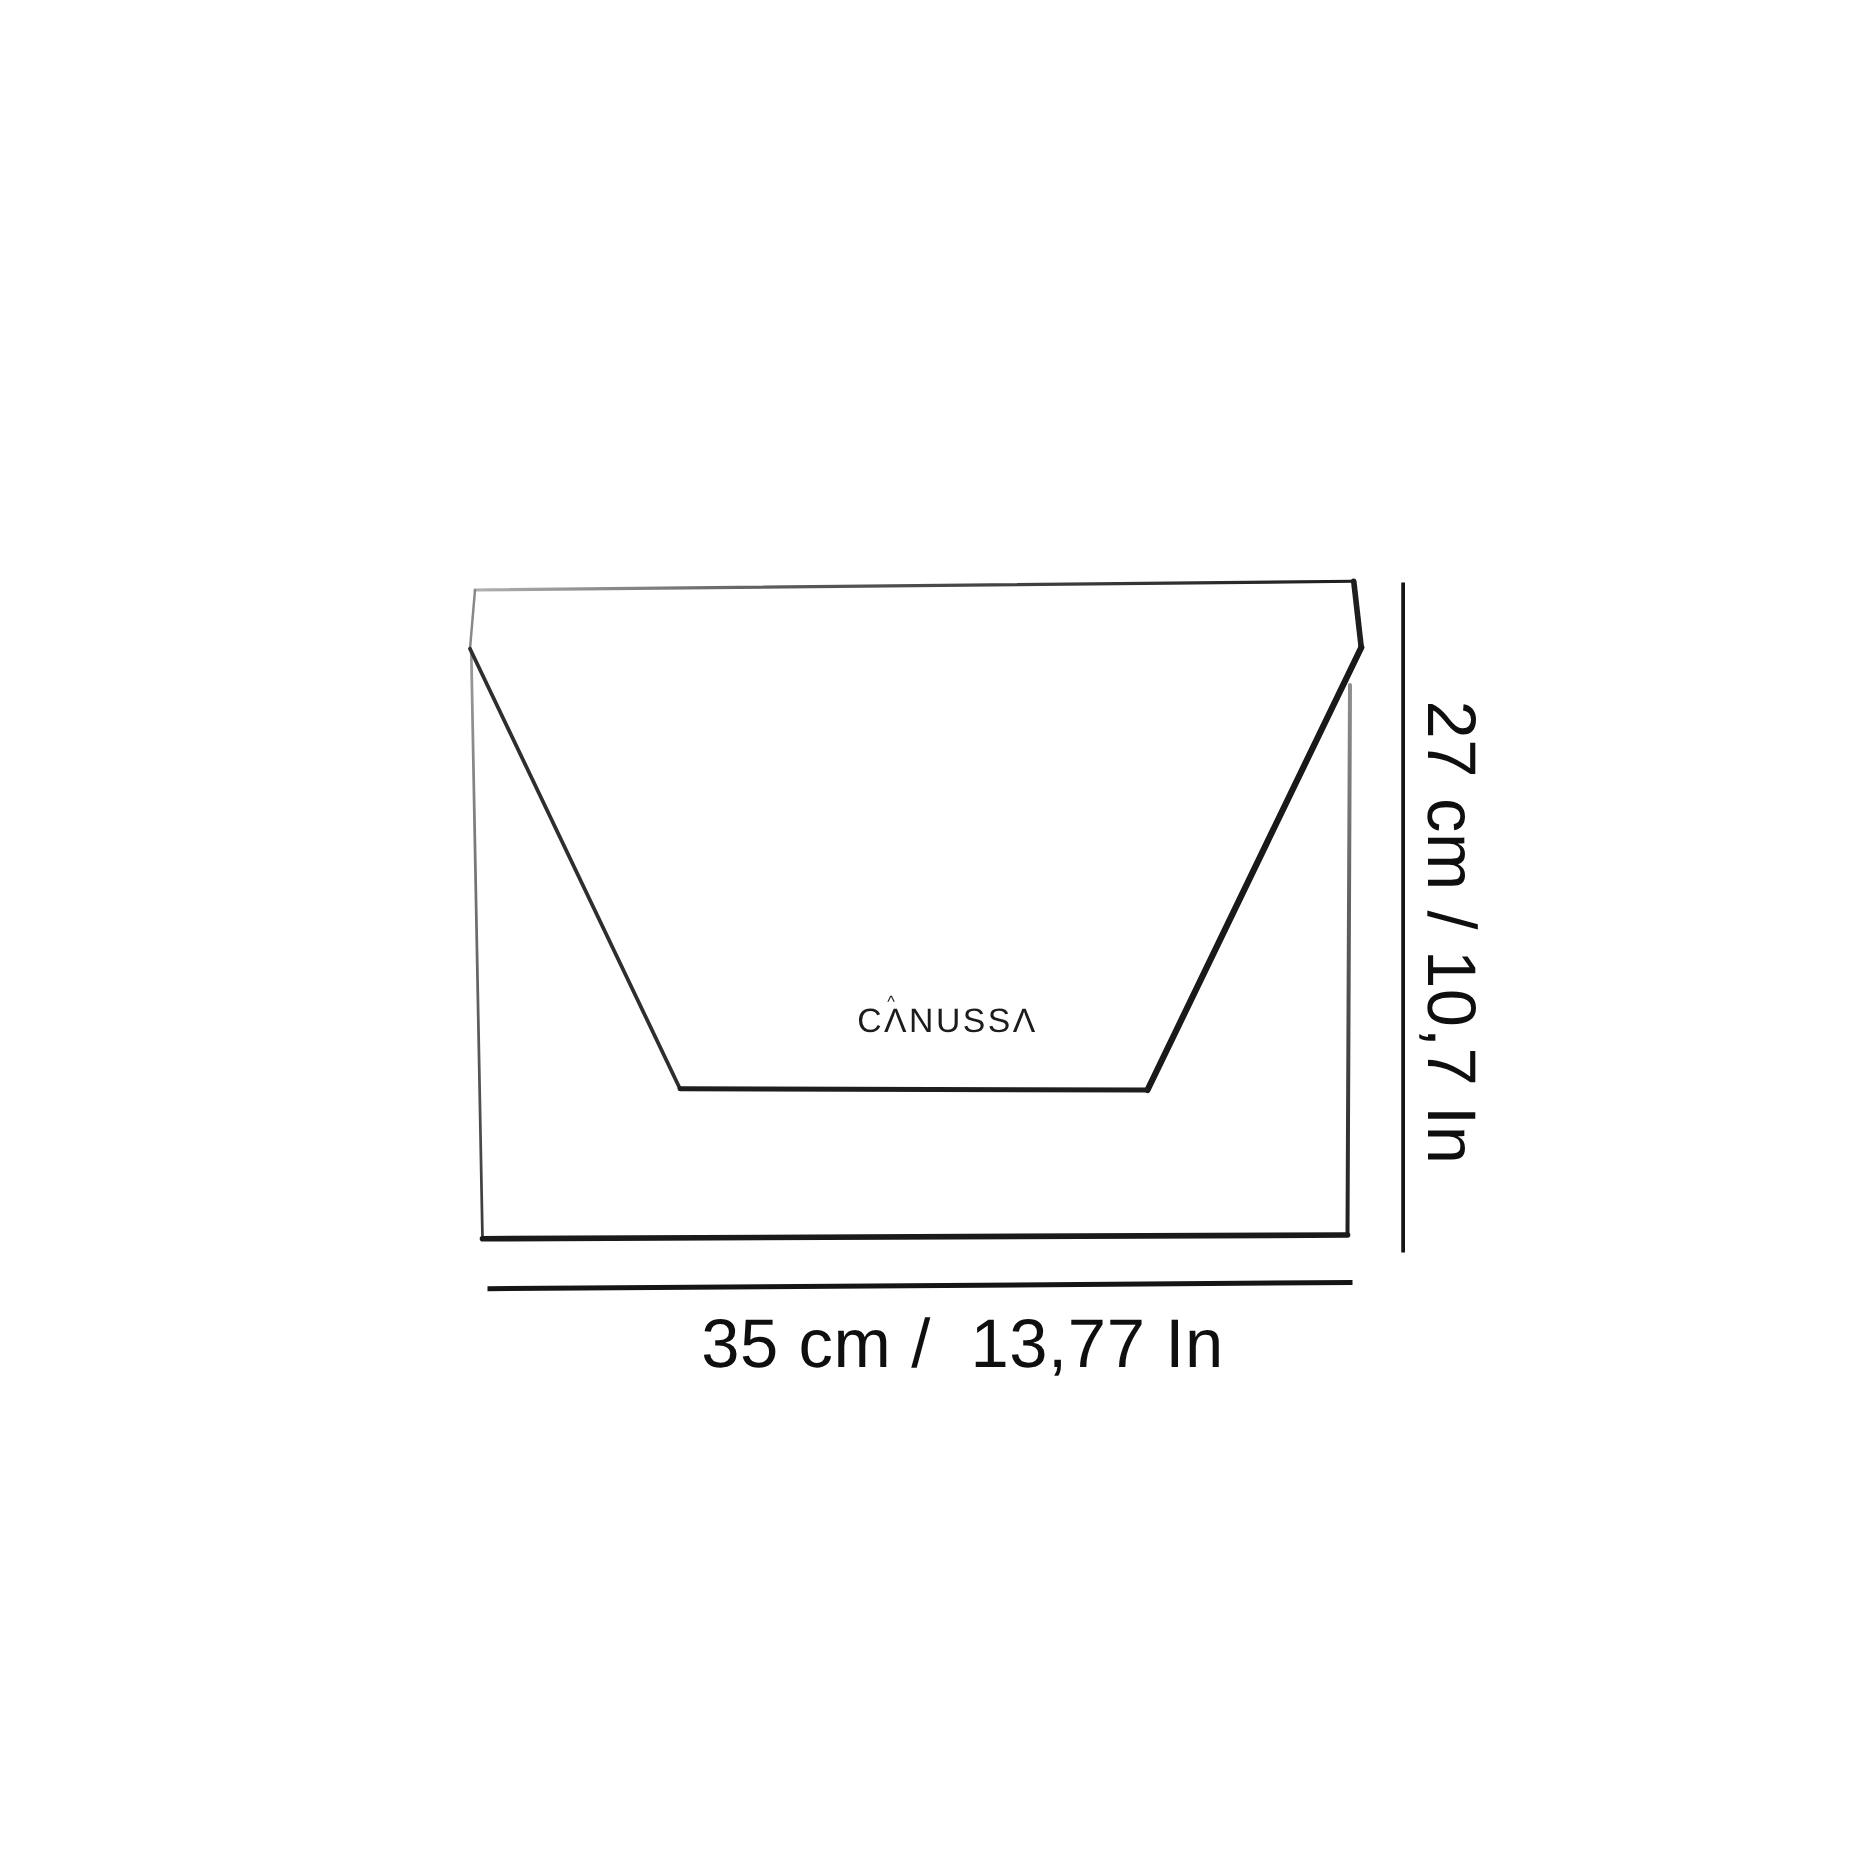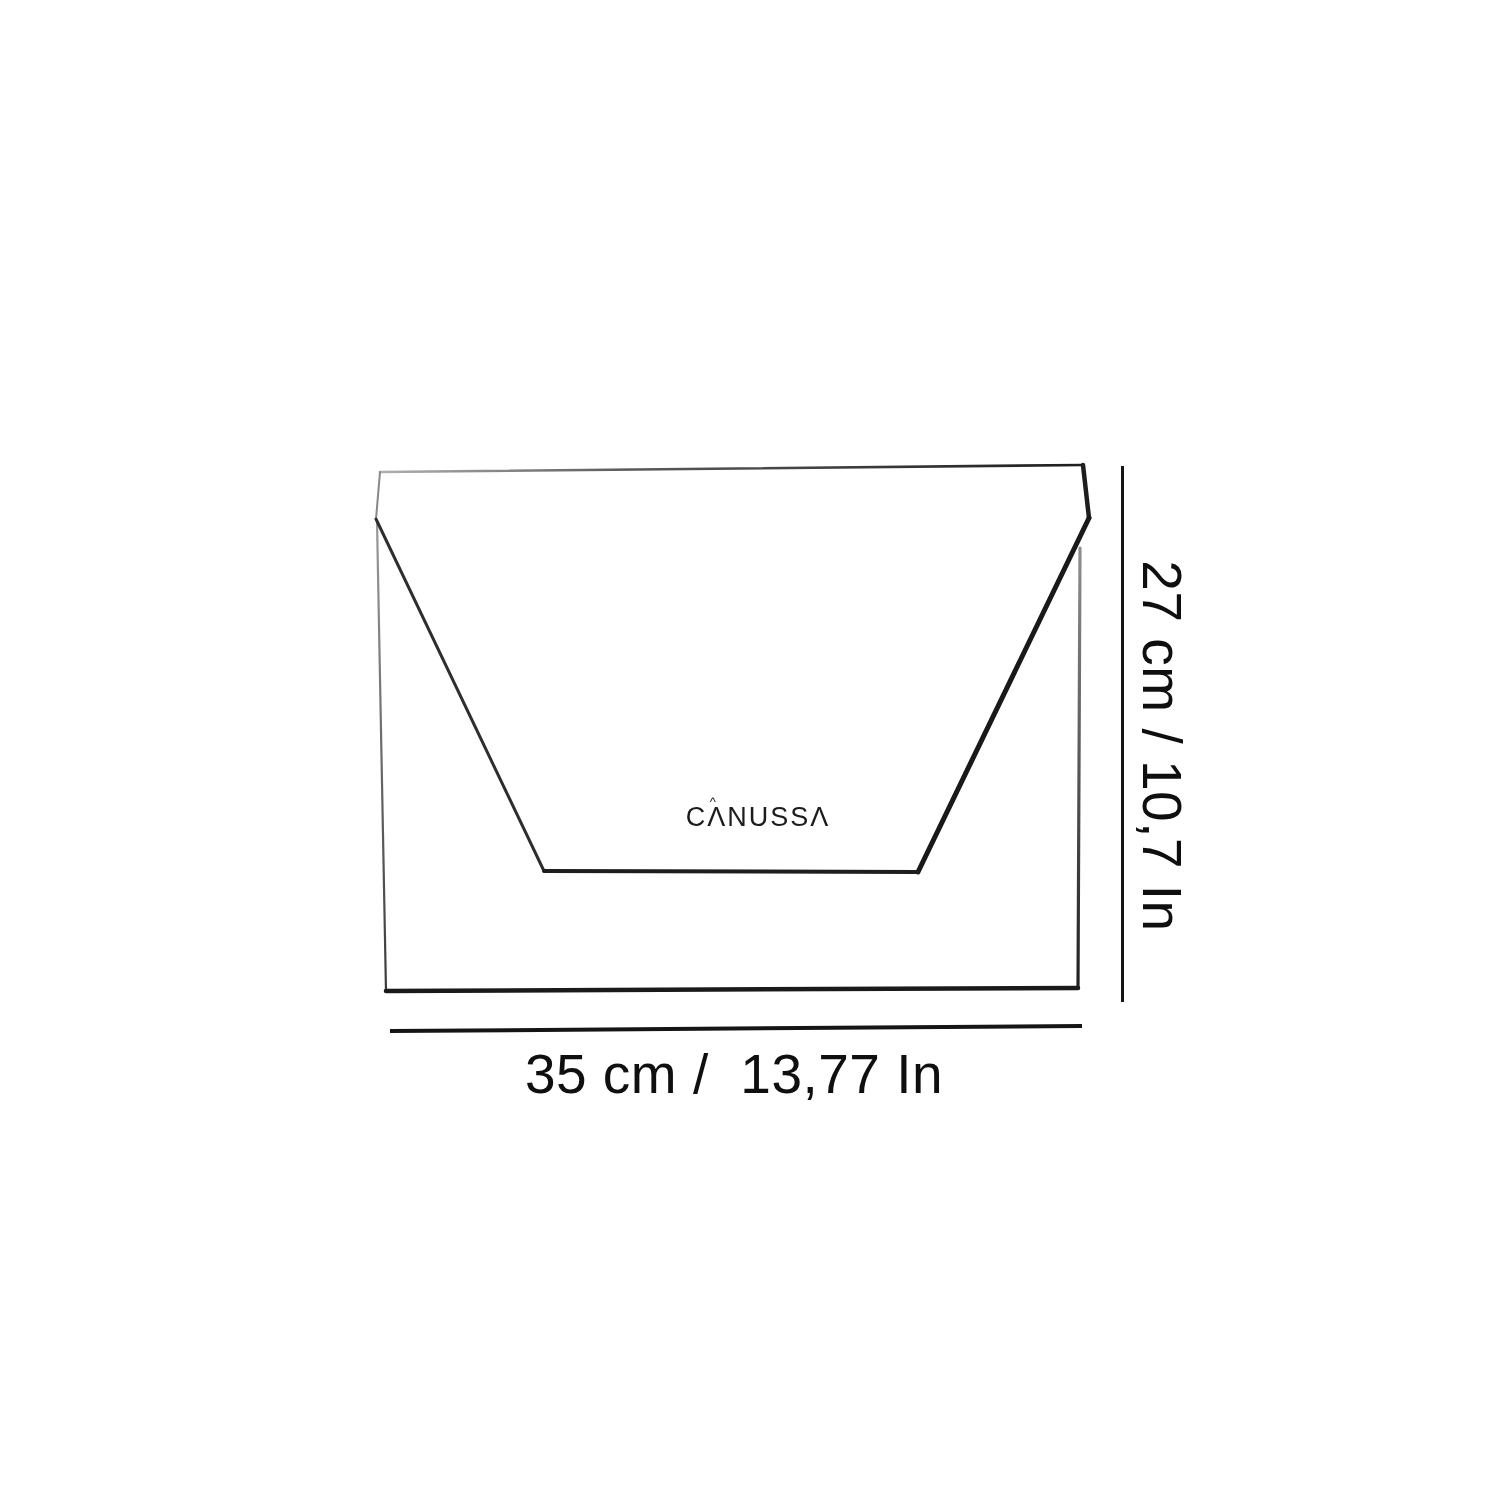--- a/index.html
+++ b/index.html
@@ -20,21 +20,21 @@
   .drawing{position:absolute;left:0;top:0;}
   .dim-label{
     position:absolute;
     color:var(--label-text);
     font-size:55px;
     line-height:1.15;
     white-space:pre;
     letter-spacing:0.5px;
   }
   .dim-label.width{
-    left:734px;top:1075px;
+    left:770px;top:1075px;
     transform:translate(-50%,-50%);
   }
   .dim-label.height{
     left:1161px;top:746px;
     transform:translate(-50%,-50%) rotate(90deg);
   }
   .logo{
     position:absolute;left:758px;top:817px;
     transform:translate(-50%,-50%);
     color:#1c1c1c;

